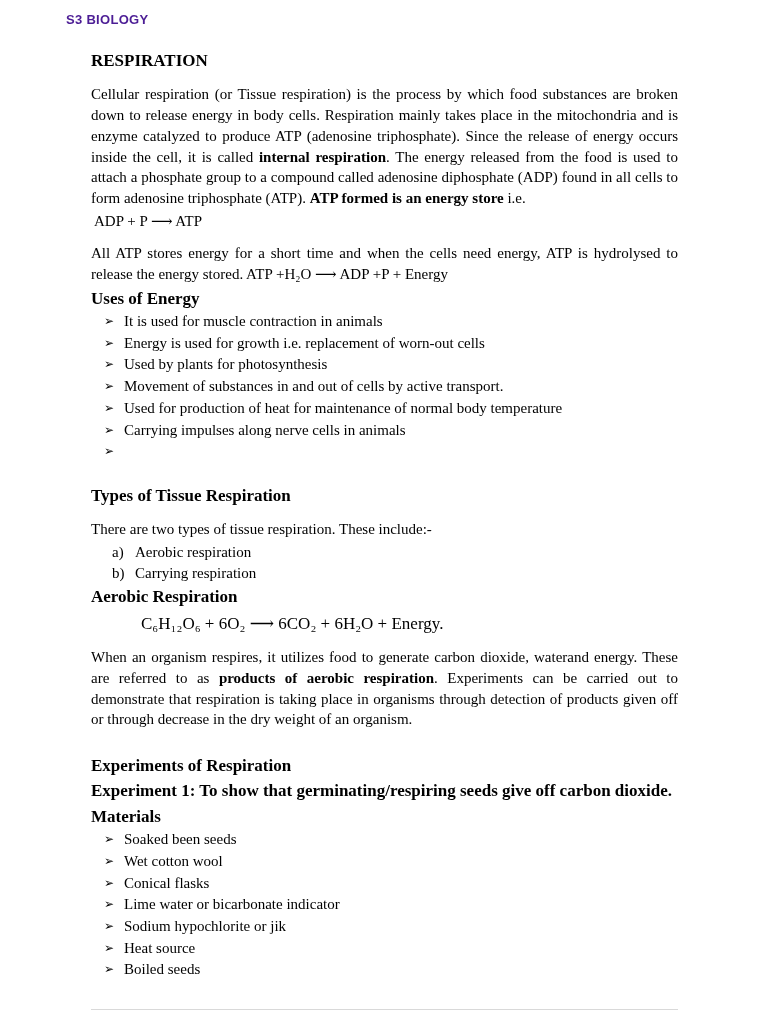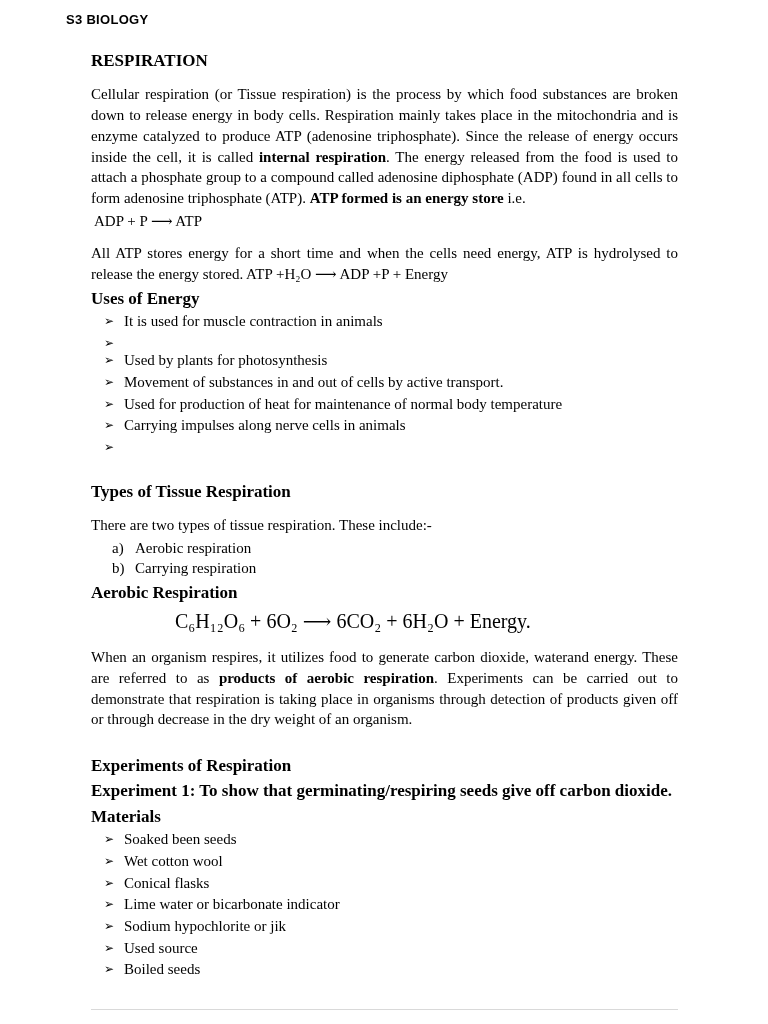--- a/index.html
+++ b/index.html
@@ -10,21 +10,21 @@
     overflow: hidden;
     font-family: "Liberation Serif", "DejaVu Serif", "DejaVu Sans", serif;
     color: #000;
   }
   .course-label {
     margin: 12px 0 0 66px;
     font-family: "Liberation Sans", "DejaVu Sans", sans-serif;
     font-size: 13px;
     font-weight: bold;
     letter-spacing: 0.3px;
-    color: #000000;
+    color: #4c1d95;
   }
   .content {
     margin: 22px 90px 0 91px;
     font-size: 15px;
     line-height: 1.38;
   }
   .heading {
     font-weight: bold;
     font-size: 17px;
     margin: 2px 0 1px 0;
@@ -62,22 +62,22 @@
   }
   ol.letter-list li {
     display: flex;
     align-items: flex-start;
   }
   ol.letter-list .letter {
     flex: 0 0 23px;
     width: 23px;
   }
   .equation {
-    margin: 3px 0 4px 84px;
-    font-size: 20px;
+    margin: 3px 0 4px 50px;
+    font-size: 17px;
   }
   .gap-before { margin-top: 26px; }
   .small-gap-before { margin-top: 24px; }
   .footer-rule {
     border: none;
     border-top: 1px solid #d9d9d9;
     margin: 29px 90px 0 91px;
   }
 </style>
 </head>
@@ -99,20 +99,21 @@
 
     <div class="heading">Uses of Energy</div>
 
     <ul class="arrow-list">
       <li>
           <span class="marker">➢</span>
           <span>It is used for muscle contraction in animals</span>
         </li>
       <li>
           <span class="marker">➢</span>
+          <span>Energy is used for growth i.e. replacement of worn-out cells</span>
         </li>
       <li>
           <span class="marker">➢</span>
           <span>Used by plants for photosynthesis</span>
         </li>
       <li>
           <span class="marker">➢</span>
           <span>Movement of substances in and out of cells by active transport.</span>
         </li>
       <li>
@@ -168,21 +169,21 @@
       <li>
           <span class="marker">➢</span>
           <span>Lime water or bicarbonate indicator</span>
         </li>
       <li>
           <span class="marker">➢</span>
           <span>Sodium hypochlorite or jik</span>
         </li>
       <li>
           <span class="marker">➢</span>
-          <span>Used source</span>
+          <span>Heat source</span>
         </li>
       <li>
           <span class="marker">➢</span>
           <span>Boiled seeds</span>
         </li>
     </ul>
 
   </div>
 
   <hr class="footer-rule">

